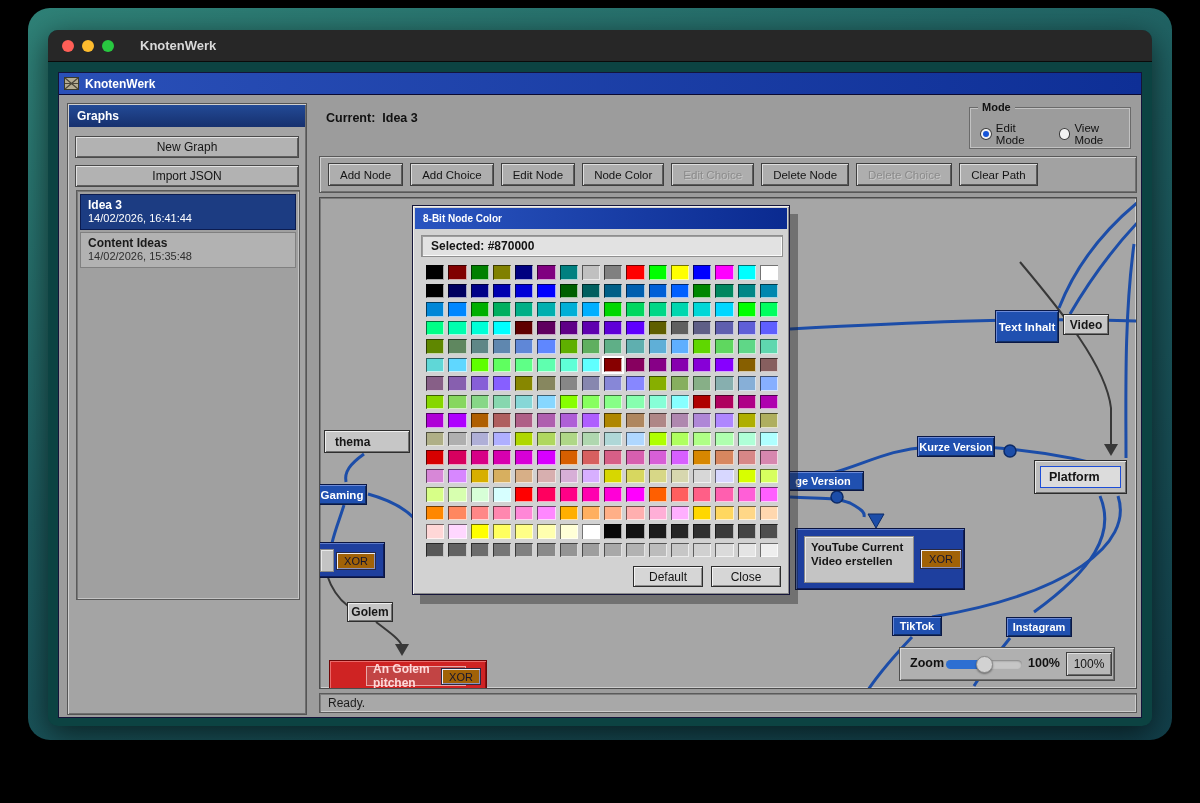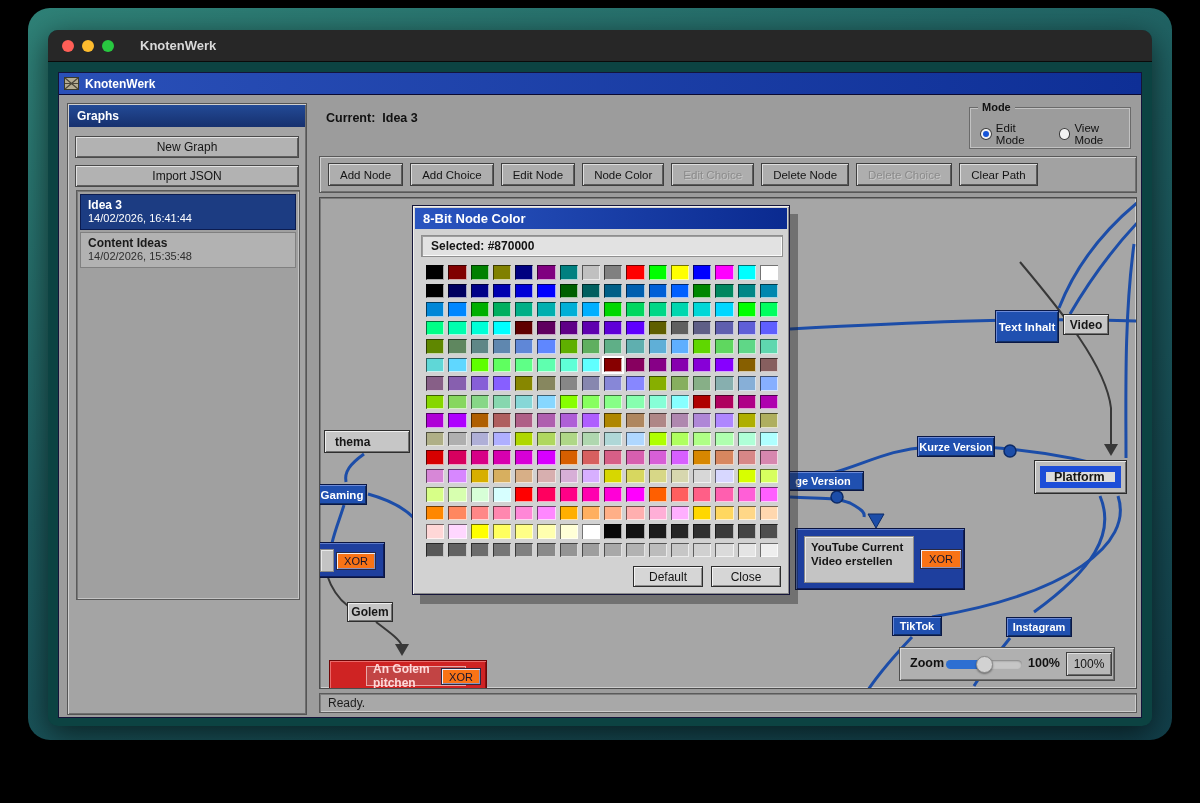--- a/index.html
+++ b/index.html
@@ -99,29 +99,29 @@
   .node.gray { background:#c6c6c6; color:#161616; font-size:12px;
                border:1px solid #2e2e2e;
                box-shadow:inset 1px 1px 0 #efefef, inset -1px -1px 0 #6f6f6f; }
   .node.thema { justify-content:flex-start; padding-left:10px; }
   .choice-frame { position:absolute; z-index:2; background:#1e3f9e;
                   border:1px solid #0a1440;
                   box-shadow:inset 1px 1px 0 #5f7cc8, inset -1px -1px 0 #101f5c; }
   .inner-panel { position:absolute; background:#c4c4c4; border:1px solid #8a8a8a;
                  box-shadow:inset 1px 1px 0 #e8e8e8; color:#141414;
                  font-size:11.5px; font-weight:700; padding:3px 6px; line-height:1.25; }
-  .xor-btn { position:absolute; background:#f97316; border:1px solid #2a2a44;
+  .xor-btn { position:absolute; background:#a16207; border:1px solid #2a2a44;
              box-shadow:inset 1px 1px 0 #eceefa, inset -1px -1px 0 #8d93bd;
              font-size:11px; font-weight:400; color:#15152e;
              display:flex; align-items:center; justify-content:center; }
   .platform-node { position:absolute; z-index:2; background:#bdbdbd;
                    border:1px solid #2c2c2c;
                    box-shadow:inset 1px 1px 0 #e9e9e9, inset -1px -1px 0 #6b6b6b; }
   .platform-inner { position:absolute; left:5px; top:5px; right:5px; bottom:5px;
-                    background:#dcdcdc; border:6px solid #1d4ed8; display:flex;
+                    background:#dcdcdc; border:1px solid #1d4ed8; display:flex;
                     align-items:center; padding-left:8px; font-size:12.5px;
                     font-weight:700; color:#141414; }
   .red-frame { position:absolute; z-index:2; background:#cf2323;
                border:1px solid #6e0606;
                box-shadow:inset 1px 1px 0 #ea6a6a, inset -1px -1px 0 #8e1010; }
   .red-inner { position:absolute; background:#c24444; border:1px solid #e8a8a8;
                color:#ffd9d9; font-size:12px; font-weight:700; display:flex;
                align-items:center; padding-left:6px; }
 
   .zoom-panel { position:absolute; left:579px; top:449px; width:216px; height:34px;
@@ -145,21 +145,21 @@
                 box-shadow:inset 1px 1px 0 #e0e0e0, inset -1px -1px 0 #6a6a6a; }
 
   
   .dialog { position:absolute; left:92px; top:7px; width:378px; height:390px;
             z-index:10; background:#d2d2d2; border:1px solid #16163a;
             box-shadow:inset 1px 1px 0 #f0f0f0, inset -1px -1px 0 #8a8a8a,
                        8px 9px 0 rgba(25,25,25,.38); }
   .dialog-titlebar { position:absolute; left:2px; top:2px; right:2px; height:21px;
                      background:linear-gradient(90deg,#2a55c0,#0a2a90);
                      display:flex; align-items:center; padding-left:8px; }
-  .dialog-title { color:#fff; font-size:13px; font-weight:700; }
+  .dialog-title { color:#fff; font-size:10px; font-weight:700; }
   .selected-field { position:absolute; left:8px; top:29px; width:362px; height:22px;
                     background:#e2e2e2; border:1px solid #8f8f8f;
                     box-shadow:inset 1px 1px 0 #9d9d9d, inset -1px -1px 0 #fafafa;
                     display:flex; align-items:center; padding-left:9px;
                     font-size:12px; font-weight:700; color:#141414; }
   .palette { position:absolute; left:13px; top:59px; width:352px; height:292px;
              display:grid; grid-template-columns:repeat(16,1fr);
              grid-template-rows:repeat(16,1fr); gap:4px; }
   .pcell { box-shadow:inset 1px 1px 0 rgba(0,0,0,.55),
                       inset -1px -1px 0 rgba(255,255,255,.65); }

